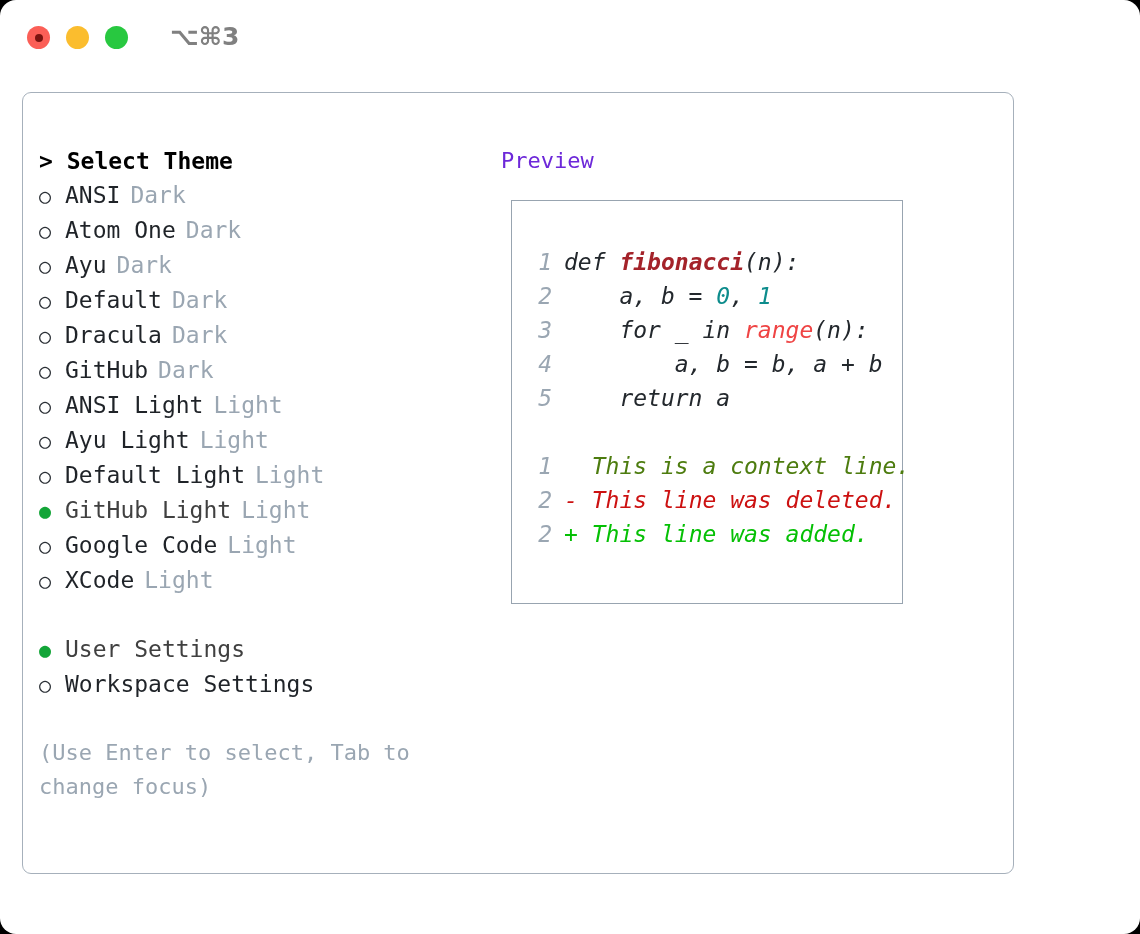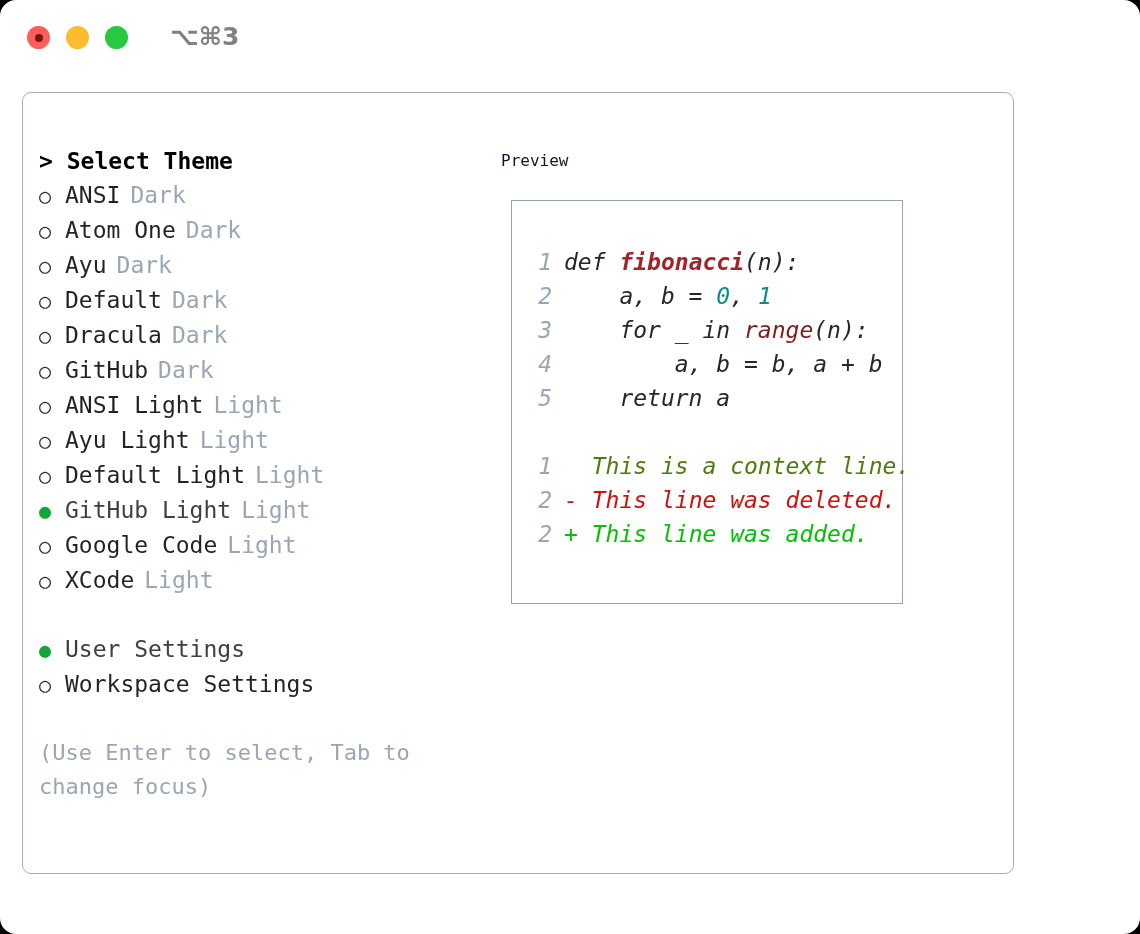--- a/index.html
+++ b/index.html
@@ -137,23 +137,23 @@
   }
 
   
   .right-col {
     position: absolute;
     left: 478px;
     top: 51px;
     width: 490px;
   }
   .preview-title {
-    font-size: 16px;
-    line-height: 34px;
-    color: #0f172a;
+    font-size: 22px;
+    line-height: 34px;
+    color: #6d28d9;
     white-space: pre;
   }
   .preview-box {
     position: absolute;
     left: 10px;
     top: 56px;
     width: 392px;
     height: 404px;
     border: 1px solid #98a4b0;
     box-sizing: border-box;
@@ -171,21 +171,21 @@
   .code .ln {
     display: inline-block;
     width: 26px;
     color: #9aa6b2;
     text-align: right;
     margin-right: 12px;
   }
   .tok-plain { color: #23282d; }
   .tok-fn    { color: #a4232a; font-weight: bold; }
   .tok-num   { color: #0d8c8c; }
-  .tok-call  { color: #7f1d1d; }
+  .tok-call  { color: #ef4444; }
 
   .diff {
     position: absolute;
     left: 14px;
     top: 248px;
     font-size: 23px;
     line-height: 34px;
     white-space: pre;
   }
   .diff .ln {

